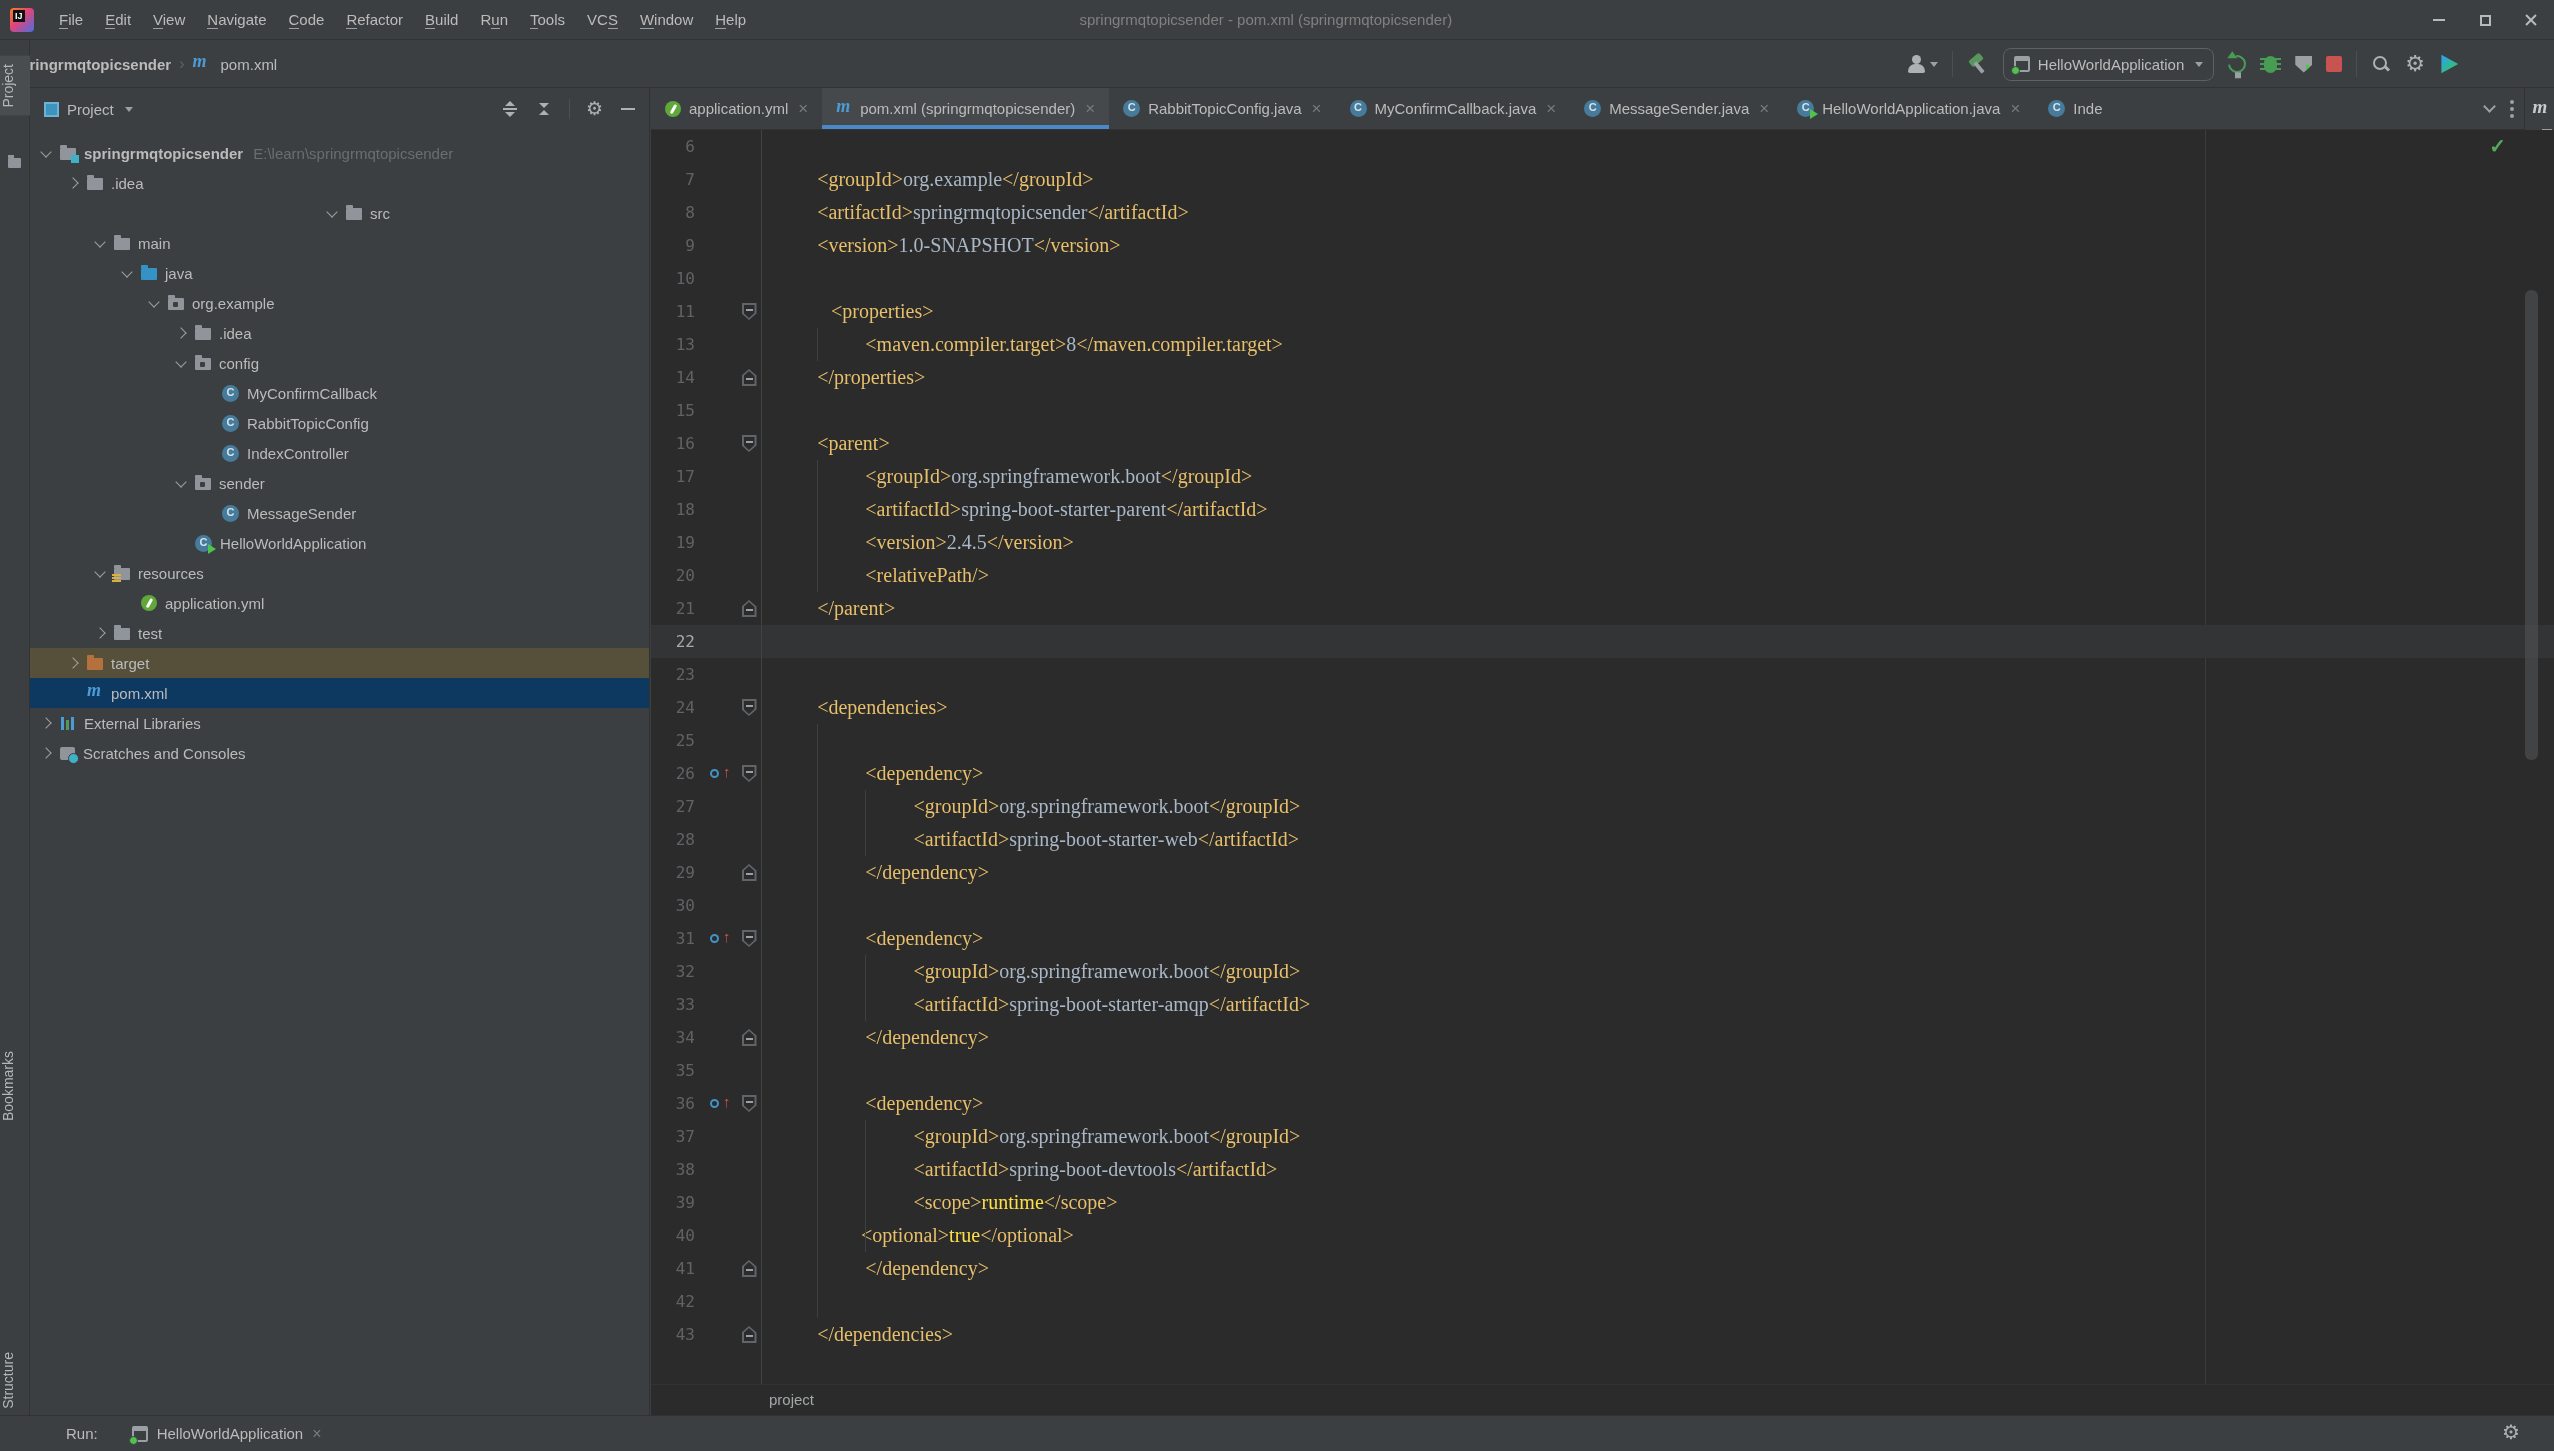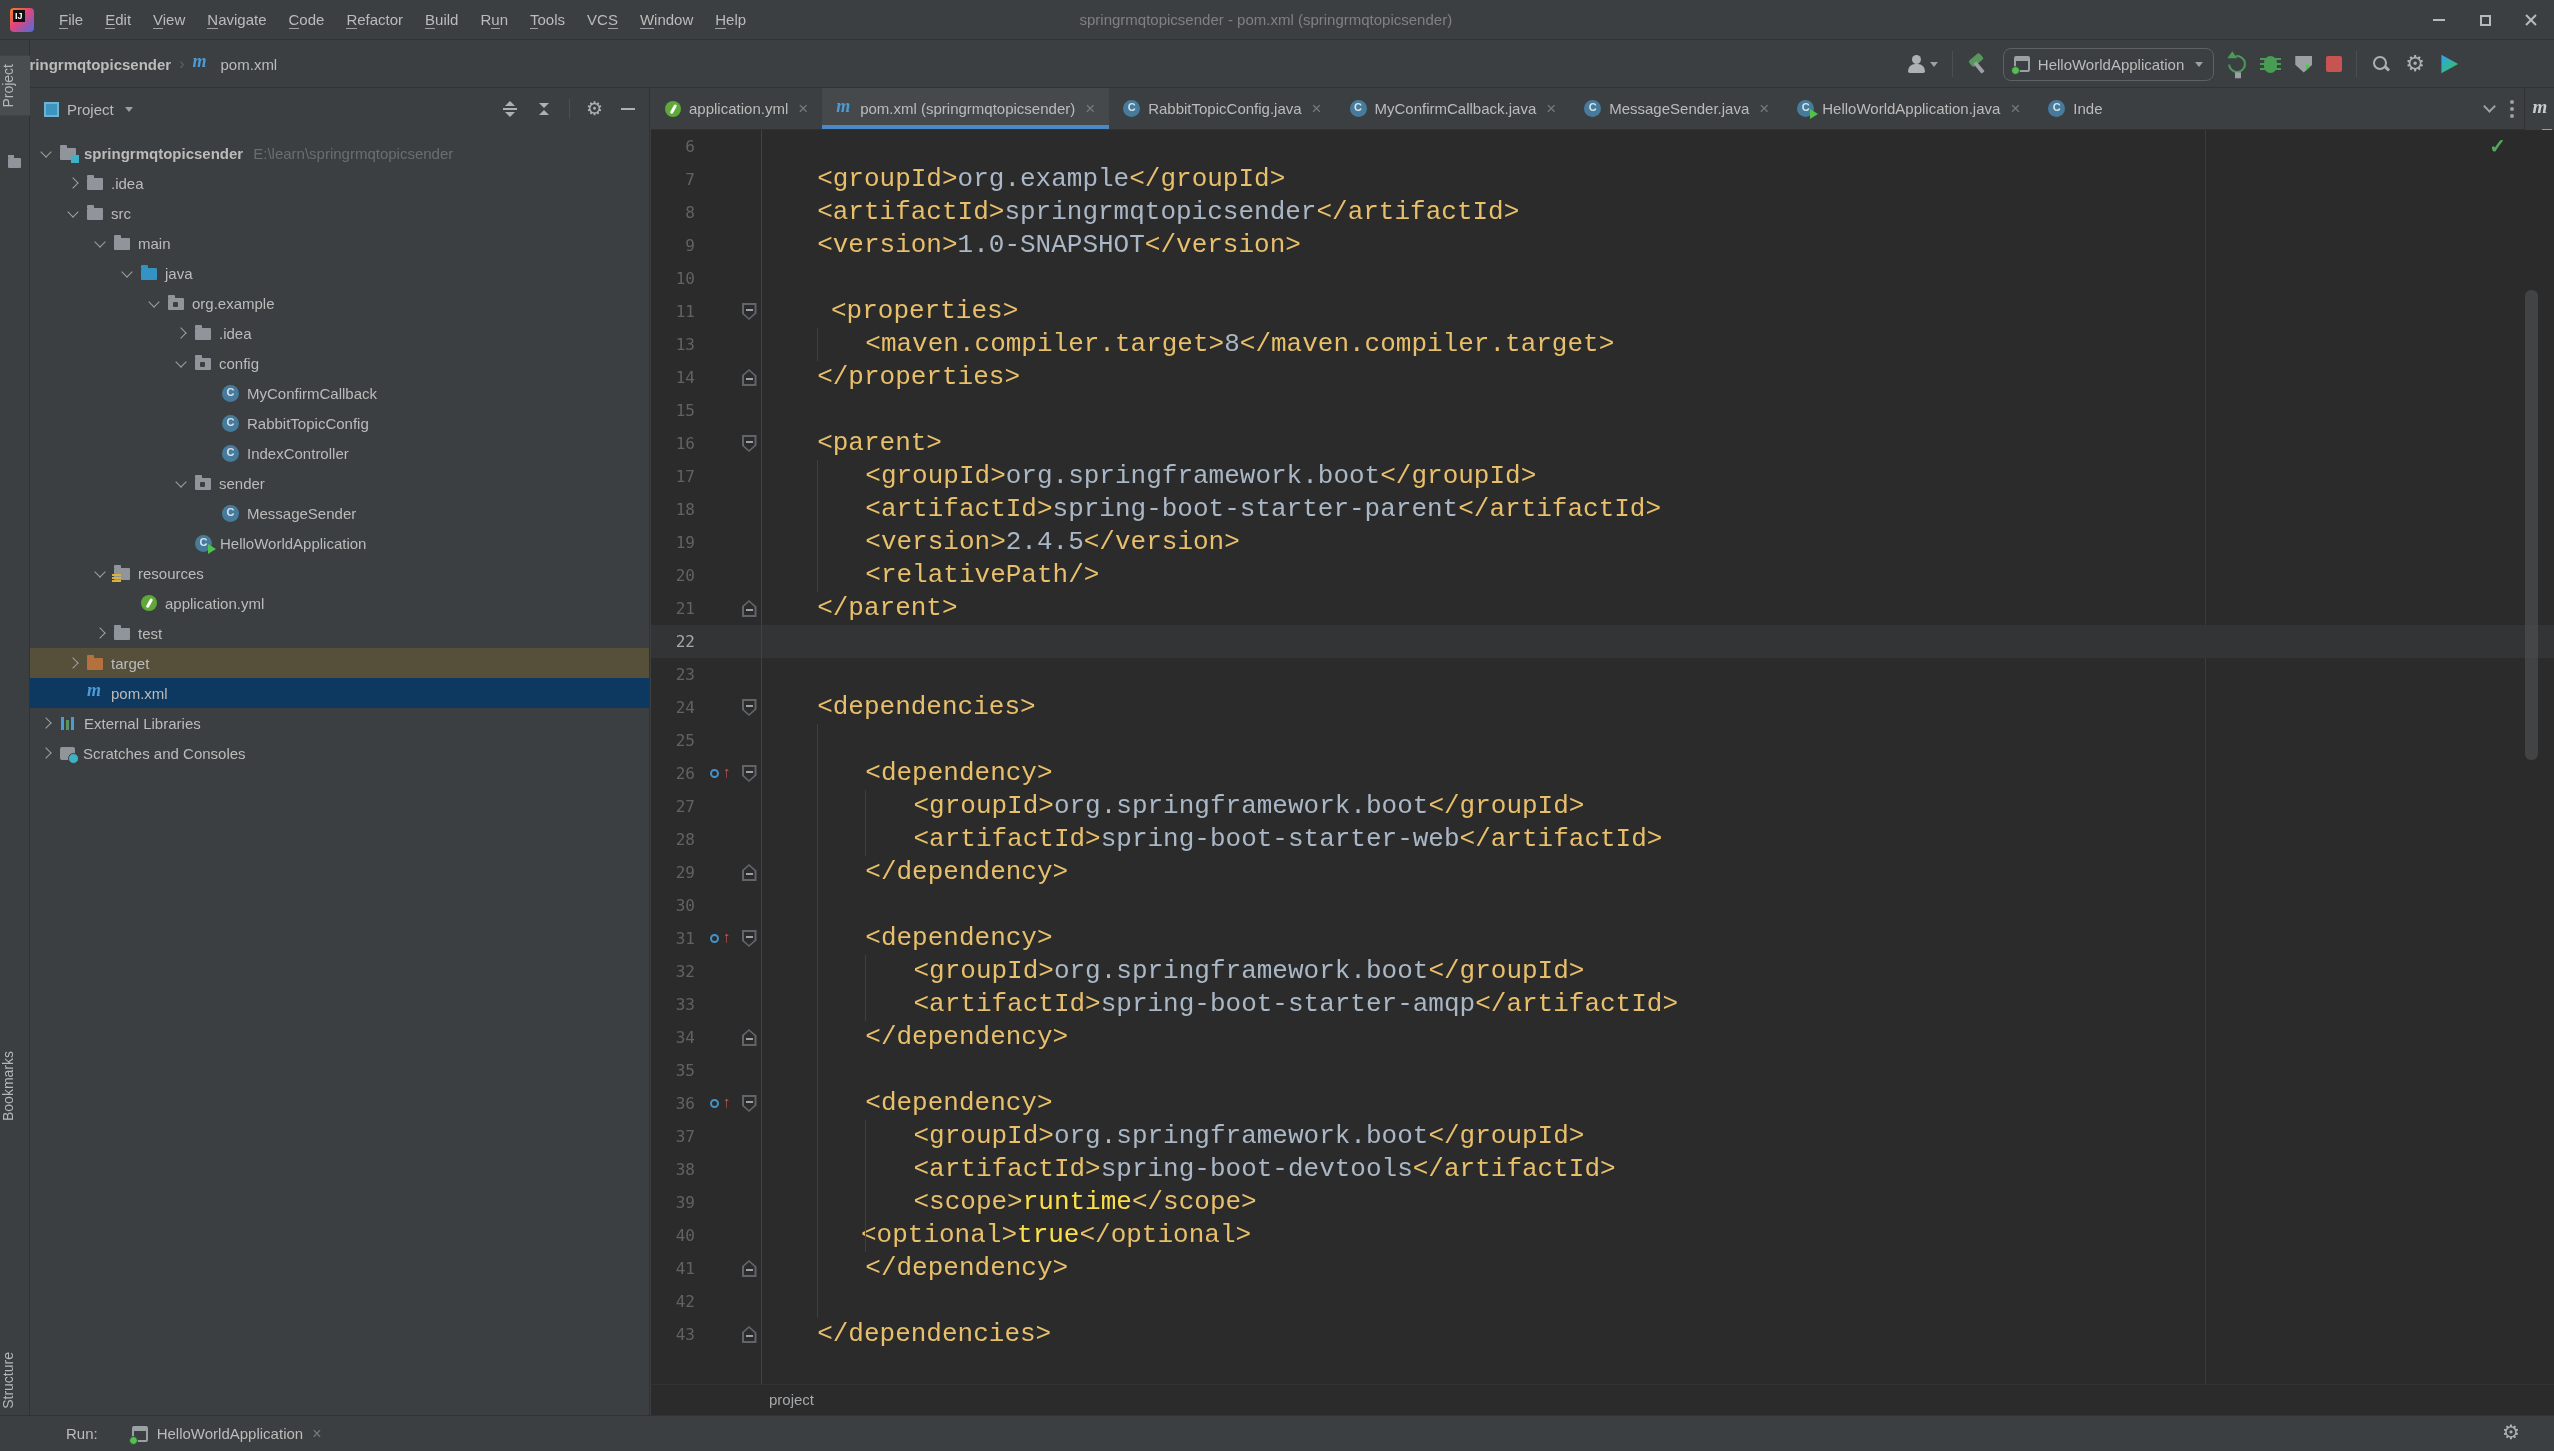--- a/index.html
+++ b/index.html
@@ -156,21 +156,21 @@
   #editor { position:absolute; left:651px; top:130px; width:1903px; height:1254px; background:#2b2b2b; overflow:hidden; }
   #lines { position:absolute; left:0; top:0; right:0; }
   .line { display:flex; height:33px; align-items:center; position:relative; }
   .line.active { background:#323435; }
   .gnum { flex:none; width:56px; text-align:right; padding-right:12px; color:#606366;
           font-family:"DejaVu Sans Mono",monospace; font-size:16px; }
   .line.active .gnum { color:#a8a8a8; }
   .gdep { flex:none; width:30px; display:flex; align-items:center; justify-content:center; }
   .gfold { flex:none; width:24px; display:flex; align-items:center; justify-content:center; position:relative; z-index:2; }
   .code { position:relative; flex:1; height:33px; line-height:33px; white-space:pre;
-          font-family:Liberation Mono, monospace; font-size:26px; }
+          font-family:Liberation Serif, serif; font-size:20px; }
   .c-t { color:#e8bf6a; } .c-x { color:#a9b7c6; } .c-v { color:#fde047; }
   .guide { position:absolute; top:0; bottom:0; width:1px; background:#3d3f41; }
   .fold { position:relative; width:15px; height:17px; background:#61656a; }
   .fold.s { clip-path:polygon(0 0,100% 0,100% 62%,50% 100%,0 62%); }
   .fold.e { clip-path:polygon(50% 0,100% 38%,100% 100%,0 100%,0 38%); }
   .fold .in { position:absolute; inset:2px; background:#2b2b2b; clip-path:inherit; }
   .fold .bar { position:absolute; left:4px; right:4px; height:2px; background:#9aa0a3; z-index:2; }
   .fold.s .bar { top:6px; } .fold.e .bar { top:9px; }
   .dep { position:relative; width:24px; height:18px; }
   .dep .circ { position:absolute; left:0; top:4px; width:9px; height:9px; border:2.5px solid #4393c9; border-radius:50%; }
@@ -303,21 +303,21 @@
           <span class="chev open"></span>
           <span class="ic icf ic-project"></span>
           <span class="lbl b">springrmqtopicsender</span>
           <span class="extra">E:\learn\springrmqtopicsender</span>
         </div>
         <div class="trow" style="padding-left: 35px;">
           <span class="chev"></span>
           <span class="ic icf ic-folder"></span>
           <span class="lbl">.idea</span>
         </div>
-        <div class="trow" style="padding-left: 35px;">
+        <div class="trow" style="padding-left: 35px; justify-content: center;">
           <span class="chev open"></span>
           <span class="ic icf ic-folder"></span>
           <span class="lbl">src</span>
         </div>
         <div class="trow" style="padding-left: 62px;">
           <span class="chev open"></span>
           <span class="ic icf ic-folder"></span>
           <span class="lbl">main</span>
         </div>
         <div class="trow" style="padding-left: 89px;">

